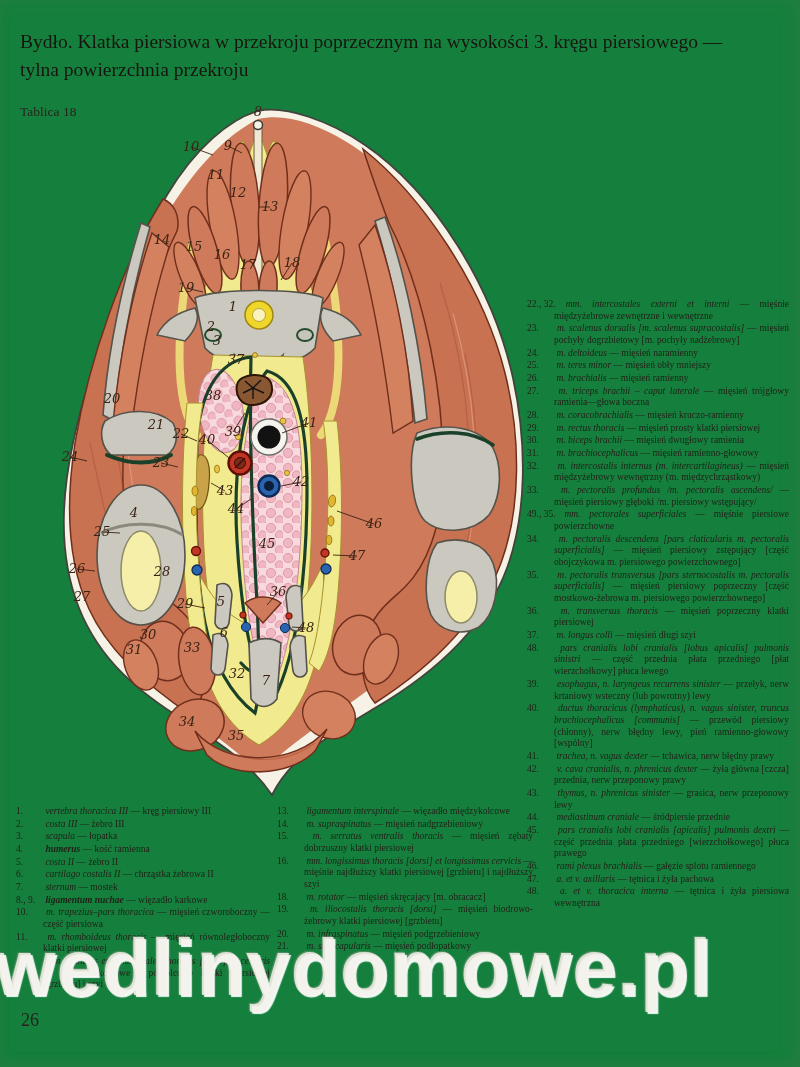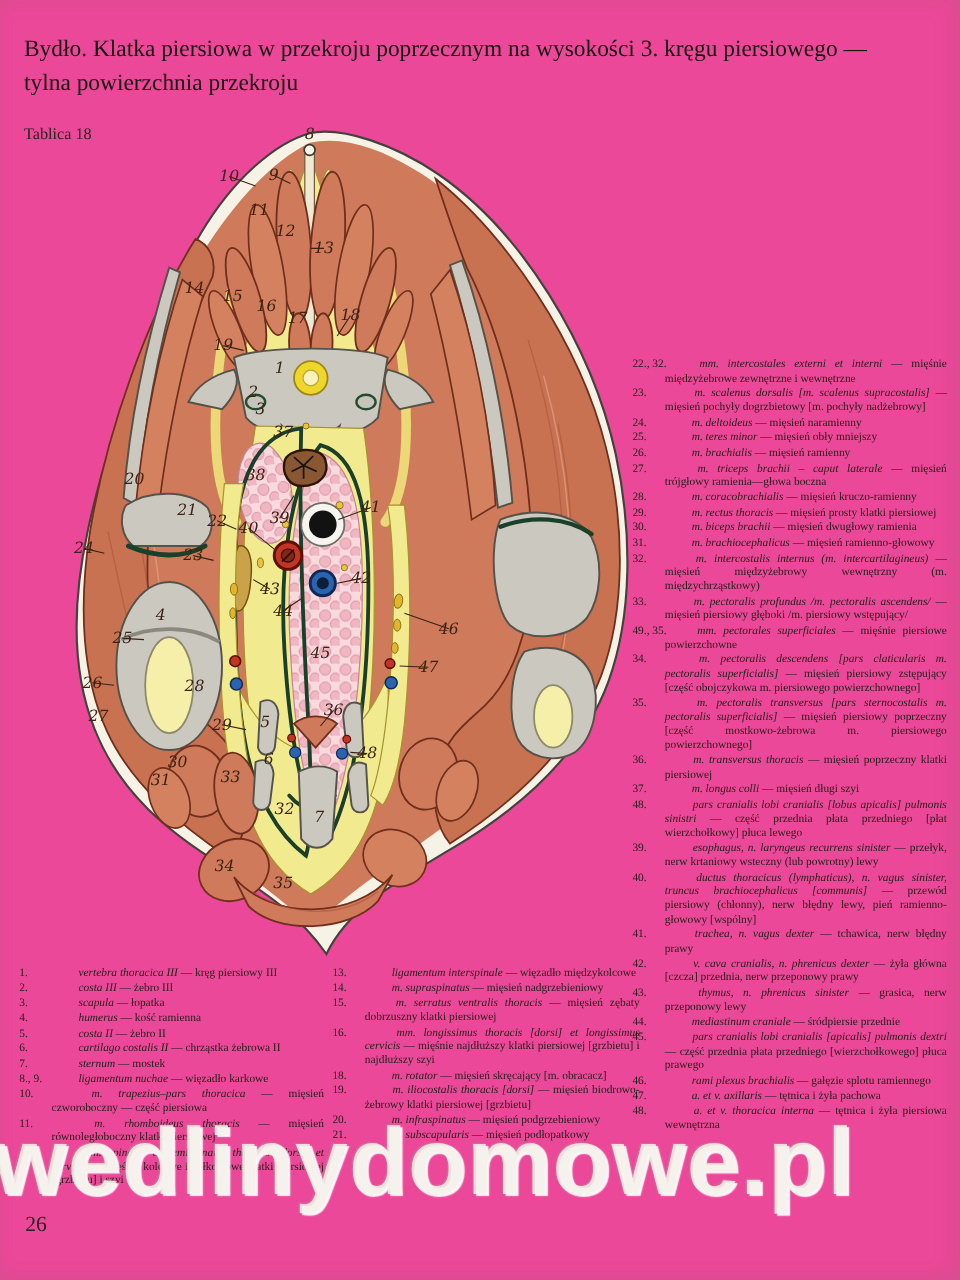--- a/index.html
+++ b/index.html
@@ -1,26 +1,26 @@
 <!DOCTYPE html>
 <html><head>
 <meta charset="utf-8">
 <style>
   html,body{margin:0;padding:0;background:#e8e6e0;}
-  .page{position:relative;width:800px;height:1067px;background:#ec4899;overflow:hidden;
+  .page{position:relative;width:800px;height:1067px;background:#15803d;overflow:hidden;
         font-family:"Liberation Serif","DejaVu Serif",serif;color:#1c1b18;
         box-shadow:inset -6px 0 18px rgba(120,115,100,.12), inset 0 -4px 14px rgba(120,115,100,.08);}
   .title{position:absolute;left:20px;top:28px;width:764px;font-size:19.5px;line-height:1.45;color:#17150f;}
   .tablica{position:absolute;left:20px;top:104px;font-size:13.5px;color:#26231c;}
   .diagram{position:absolute;left:45px;top:103px;width:495px;height:702px;}
   .legend{position:absolute;font-size:9.5px;line-height:1.23;text-align:justify;color:#211e17;}
   .legend .li{padding-left:27px;text-indent:-27px;margin-bottom:1px;}
   .legend .n{display:inline-block;min-width:27px;text-indent:0;}
-  .legend .lat{font-style:italic;margin-left:20px;}
-  .legend .lat.b{font-weight:normal;}
+  .legend .lat{font-style:italic;}
+  .legend .lat.b{font-weight:bold;}
   .col-right{left:527px;top:299px;width:262px;}
   .col-left{left:16px;top:806px;width:254px;}
   .col-mid{left:277px;top:806px;width:256px;}
   .pagenum{position:absolute;left:21px;top:1010px;font-size:18px;color:#26231c;}
   .watermark{position:absolute;left:-6px;top:922px;width:812px;z-index:6;
      font-family:"Liberation Sans","DejaVu Sans",sans-serif;font-weight:bold;font-size:79px;
      letter-spacing:1px;color:rgba(243,241,234,.85);
      text-shadow:2px 2px 1px rgba(255,255,255,.95), -1px -1px 1px rgba(165,160,146,.45);
      pointer-events:none;white-space:nowrap;}
   

